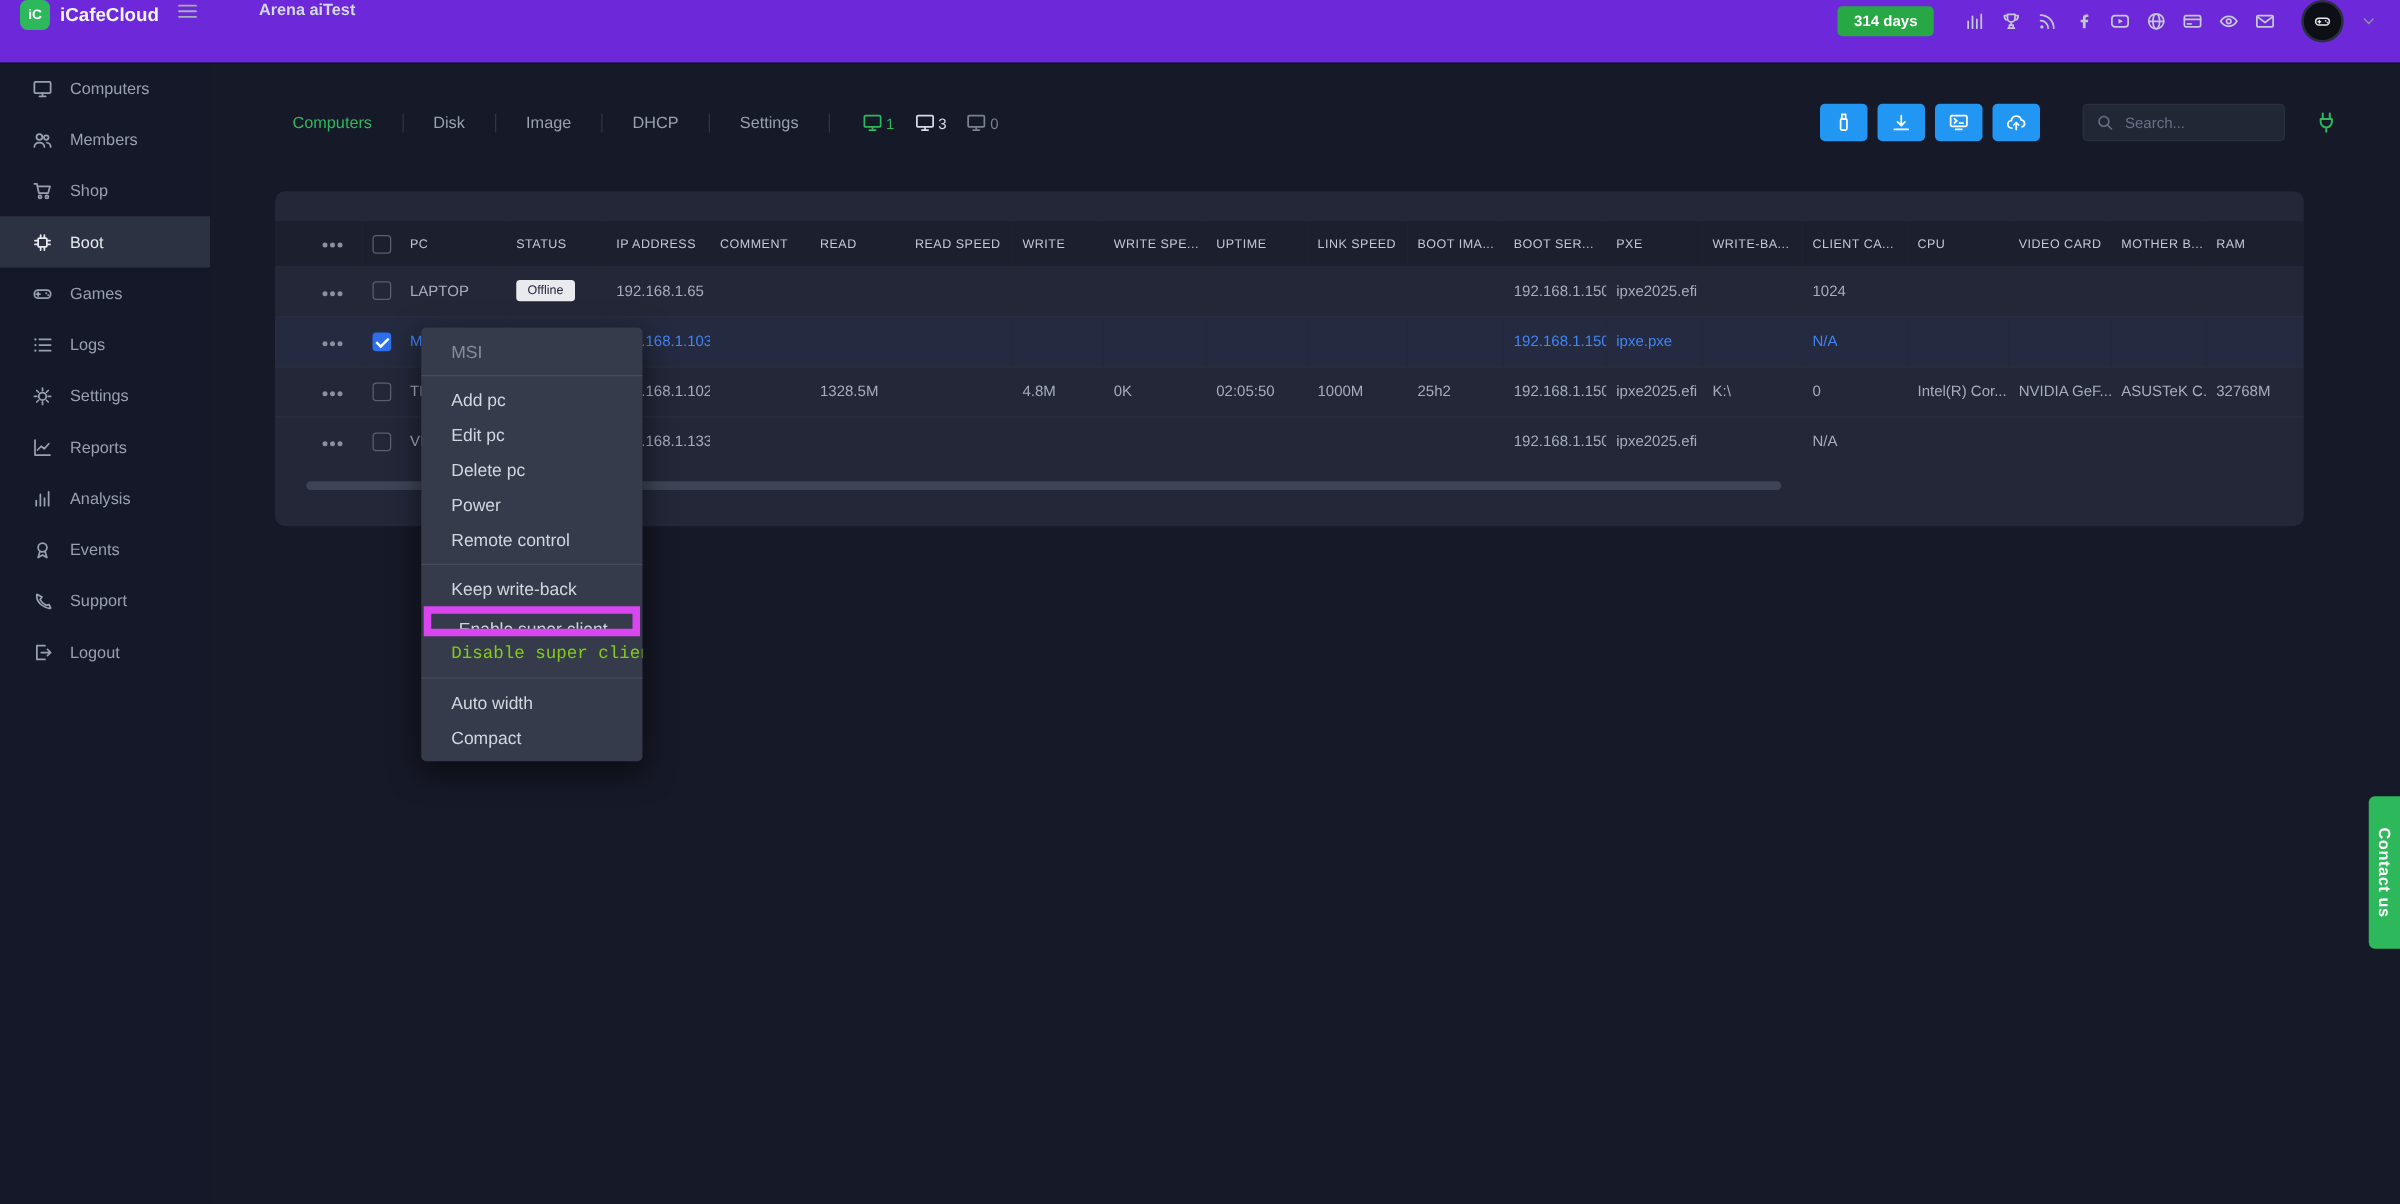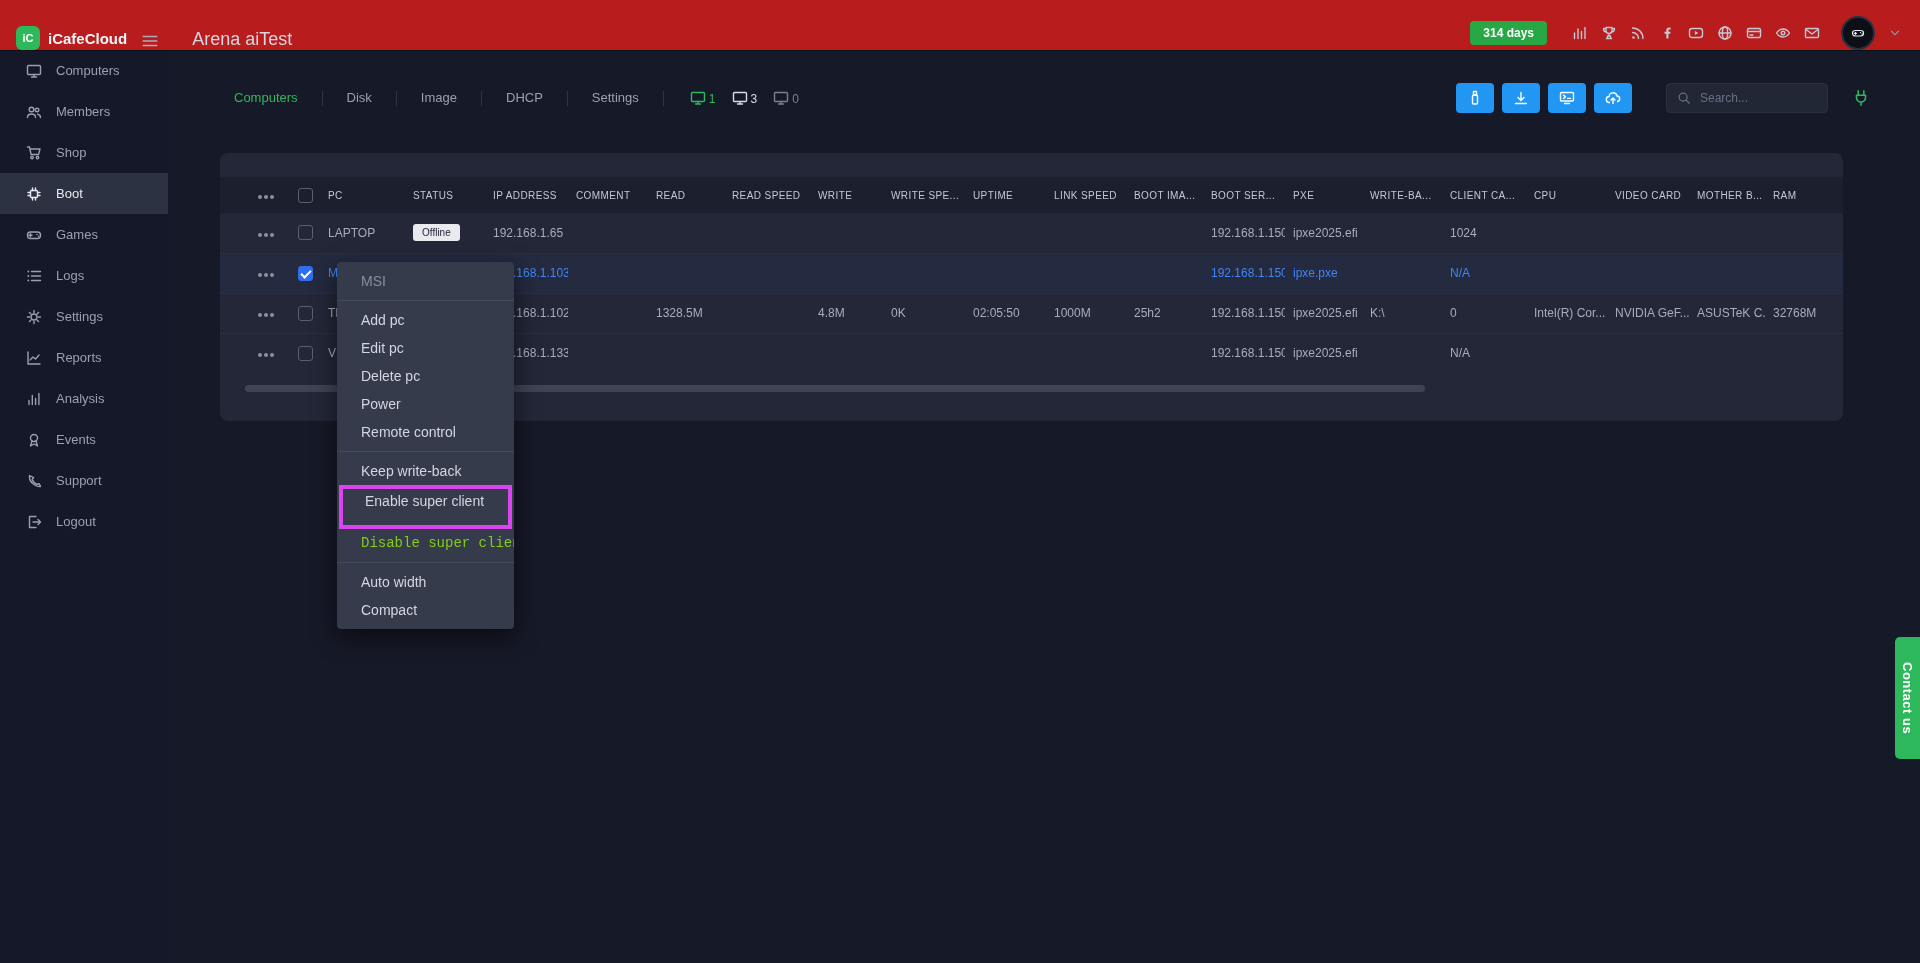--- a/index.html
+++ b/index.html
@@ -8,28 +8,28 @@
     background:#161927;
     font-family:"Liberation Sans","DejaVu Sans",sans-serif;
     color:#aab0bf;
     position:relative;
   }
   .ic { width:16px; height:16px; fill:none; stroke:currentColor; stroke-width:1.4; stroke-linecap:round; stroke-linejoin:round; }
   .ic-sm { width:14px; height:14px; }
   .ic-lg { width:18px; height:18px; }
 
   
-  .topbar { position:absolute; top:0; left:0; right:0; height:50px; background:#b91c1c;
-            display:flex; align-items:flex-end; z-index:20; box-shadow:0 1px 0 rgba(0,0,0,.4); }
+  .topbar { position:absolute; top:0; left:0; right:0; height:50px; background:#6d28d9;
+            display:flex; align-items:flex-start; z-index:20; box-shadow:0 1px 0 rgba(0,0,0,.4); }
   .brand { display:flex; align-items:center; gap:8px; padding-left:16px; }
   .logo-mark { width:24px; height:24px; background:#2eb85c; border-radius:6px; color:#fff;
                font-weight:bold; font-size:11px; display:flex; align-items:center; justify-content:center; }
   .brand-name { color:#f2f4f8; font-size:15px; font-weight:bold; }
   .hamburger { margin-left:14px; color:#a7adbd; cursor:pointer; display:flex; }
-  .cafe-name { margin-left:33px; color:#d3d7e0; font-size:18px; }
+  .cafe-name { margin-left:48px; color:#d3d7e0; font-size:13px;font-weight:bold; }
   .topbar-right { margin-left:auto; display:flex; align-items:center; gap:13px; padding-right:18px; }
   .days-badge { background:#28a745; color:#fff; font-size:12px; font-weight:bold; padding:5px 13px;
                 border-radius:4px; margin-right:12px; cursor:pointer; }
   .tb-icon { color:#c3c8d4; display:flex; cursor:pointer; }
   .avatar { width:34px; height:34px; border-radius:50%; background:#0d0f17; border:2px solid #2b3040;
             display:flex; align-items:center; justify-content:center; margin-left:8px; cursor:pointer; color:#e8eaf0; }
   .chevron { color:#8a90a0; display:flex; cursor:pointer; }
 
   
   .sidebar { position:absolute; top:50px; left:0; width:168px; bottom:0; background:#151828; z-index:15; }
@@ -88,21 +88,21 @@
   .hthumb { position:absolute; left:25px; top:232px; width:1180px; height:7px; border-radius:4px;
         background:#3e4456; cursor:pointer; }
 
   
   .ctx { position:absolute; left:337px; top:262px; width:177px; background:#353b4b; border-radius:4px;
          box-shadow:0 8px 24px rgba(0,0,0,.55); padding:5px 0; z-index:30; font-size:14px; color:#d2d6e0; }
   .ctx-title { height:28px; line-height:28px; padding:0 24px; color:#878da0; cursor:default;
                white-space:nowrap; overflow:hidden; }
   .ctx-item { height:28px; line-height:28px; padding:0 24px; cursor:pointer; white-space:nowrap; overflow:hidden; }
   .ctx-item.disabled { color:#84cc16; cursor:default;font-family:Liberation Mono, monospace; }
-  .ctx-item.focused { border:4px solid #d946ef; margin:0 2px; padding:0 22px; height:44px; line-height:24px; }
+  .ctx-item.focused { border:6px solid #d946ef; margin:0 2px; padding:0 22px; height:24px; line-height:24px; }
   .ctx-sep { height:1px; background:#444b5c; margin:5px 0; }
 
   
   .contact { position:absolute; right:0; top:637px; width:25px; height:122px; background:#2eb85c;
              border-radius:5px 0 0 5px; color:#fff; display:flex; align-items:center; justify-content:center;
              writing-mode:vertical-rl; font-size:13px; font-weight:bold; letter-spacing:.5px;
              cursor:pointer; z-index:40; }
 </style>
 </head>
 <body>

